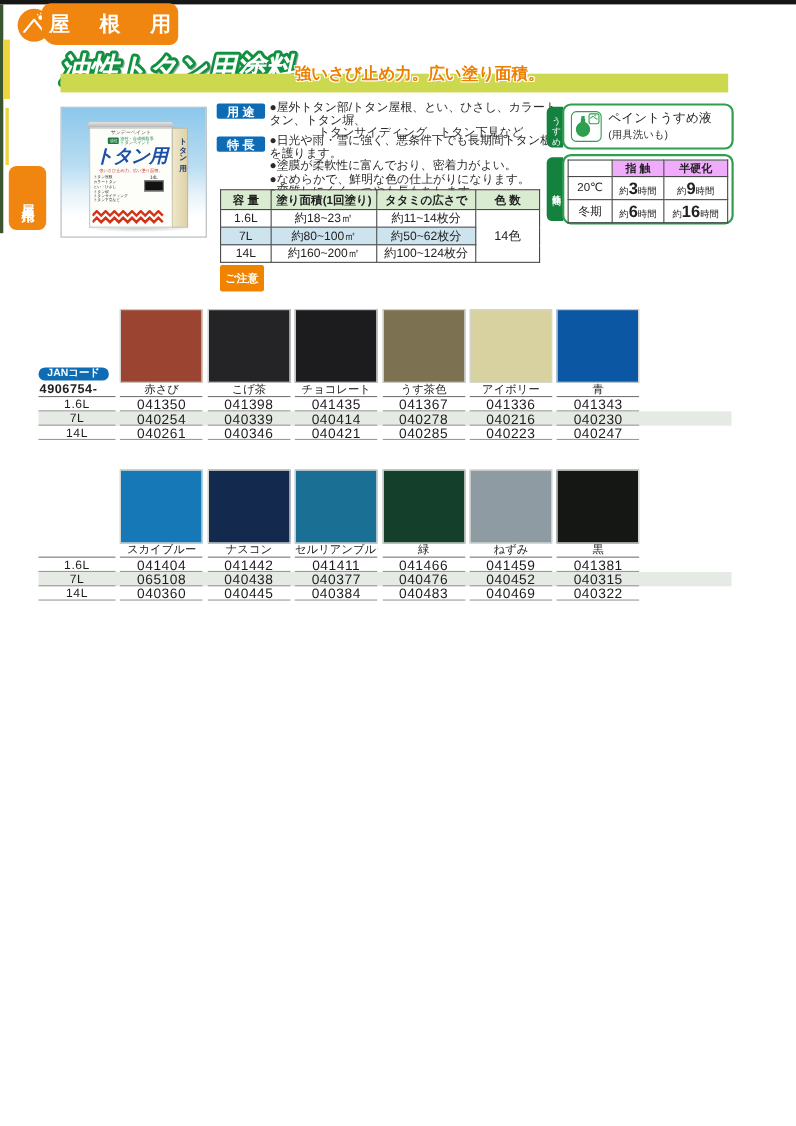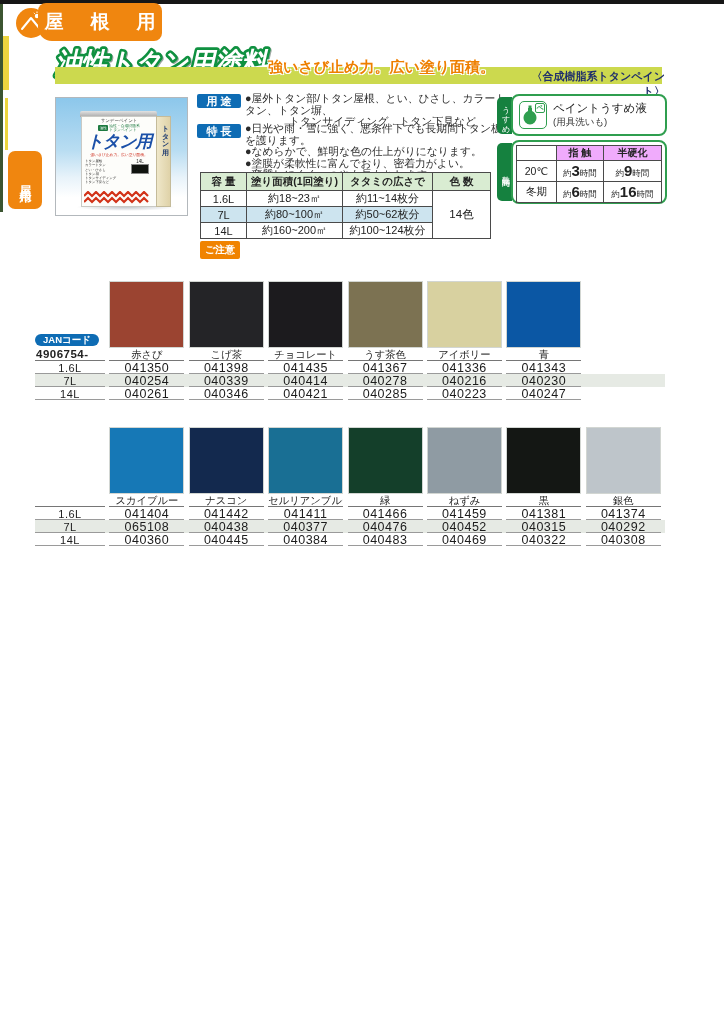--- a/index.html
+++ b/index.html
@@ -43,21 +43,21 @@
   .can-uses { font-size:3.4px; color:#222; line-height:1.25; flex:1; }
   .can-chip-wrap { width:26px; text-align:center; }
   .can-size-lbl { font-size:4.5px; color:#222; }
   .can-chip { width:18px; height:10px; background:#10130f; border:1px solid #888; margin:0 auto; }
   .can-zigzag { position:absolute; bottom:2px; left:2px; }
 
   
   .blue-label { background:#0e6cb4; color:#fff; font-weight:bold; font-size:11px; text-align:center; border-radius:2px; display:flex; align-items:center; justify-content:center; }
   .usage-label { left:197px; top:94px; width:44px; height:14px; }
   .feat-label  { left:197px; top:124px; width:44px; height:14px; }
-  .caution-label { left:200px; top:241px; width:40px; height:18px; background:#f08300; color:#fff; font-weight:bold; font-size:10px; display:flex; align-items:center; justify-content:center; border-radius:2px; }
+  .caution-label { left:200px; top:241px; width:40px; height:24px; background:#f08300; color:#fff; font-weight:bold; font-size:10px; display:flex; align-items:center; justify-content:center; border-radius:2px; }
   .body-text { font-size:10.8px; color:#2b2b2b; line-height:11.6px; }
   .usage-text { left:245px; top:93px; width:262px; }
   .usage-line2 { padding-left:44px; }
   .features { left:245px; top:123px; width:265px; }
   .caution-text { left:245px; top:241px; width:270px; font-size:10.6px; color:#2b2b2b; }
 
   
   .spec { left:200px; top:172px; border-collapse:collapse;padding-left:24px; }
   .spec th, .spec td { border:1px solid #4a4a4a; font-size:11px; color:#222; text-align:center; }
   .spec th { background:#d9ecd2; height:18px; font-size:10.5px; }
@@ -125,21 +125,20 @@
   </div>
   <div class="abs cat-banner">
     <span>屋根用</span>
   </div>
 
   <svg class="abs title-svg" width="250" height="42">
     <text x="5" y="31" font-size="29" font-weight="bold" font-style="italic" fill="#ffffff" stroke="#0f9140" stroke-width="5.5" paint-order="stroke" stroke-linejoin="round" textLength="212" lengthAdjust="spacingAndGlyphs" style="filter:drop-shadow(1.5px 1.5px 0 #9aa6a0);">油性トタン用塗料</text>
   </svg>
   <div class="abs subtitle-band"></div>
   <div class="abs subtitle">強いさび止め力。広い塗り面積。</div>
-  <div class="abs subtype">〈合成樹脂系トタンペイント〉</div>
 
   <div class="abs side-tab">
     <span>屋根用</span>
   </div>
 
   <div class="abs photo">
     <div class="abs can-shadow"></div>
     <div class="abs can-top"></div>
     <div class="abs can-side">
       <span class="vtext">トタン用</span>
@@ -177,22 +176,22 @@
   </div>
 
   <div class="abs blue-label usage-label">用 途</div>
   <div class="abs body-text usage-text">
     <div>●屋外トタン部/トタン屋根、とい、ひさし、カラートタン、トタン塀、</div>
     <div class="usage-line2">トタンサイディング、トタン下見など</div>
   </div>
   <div class="abs blue-label feat-label">特 長</div>
   <div class="abs body-text features">
       <div>●日光や雨・雪に強く、悪条件下でも長期間トタン板を護ります。</div>
+      <div>●塗膜が柔軟性に富んでおり、密着力がよい。</div>
       <div>●なめらかで、鮮明な色の仕上がりになります。</div>
-      <div>●塗膜が柔軟性に富んでおり、密着力がよい。</div>
       <div>●変質しにくく、つやも長もちします。</div>
     </div>
 
   <table class="abs spec">
     <thead>
       <tr>
         <th class="c-cap">容 量</th>
         <th class="c-area">塗り面積(1回塗り)</th>
         <th class="c-tatami">タタミの広さで</th>
         <th class="c-num">色 数</th>
@@ -358,22 +357,15 @@
         <div class="cd">040452</div>
         <div class="cd">040469</div>
       </div>
       <div class="col">
         <div class="sw" style="background: rgb(20, 23, 20);"></div>
         <div class="nm">黒</div>
         <div class="cd">041381</div>
         <div class="cd">040315</div>
         <div class="cd">040322</div>
       </div>
-      <div class="col">
-        <div class="sw" style="background: rgb(190, 197, 202);"></div>
-        <div class="nm">銀色</div>
-        <div class="cd">041374</div>
-        <div class="cd">040292</div>
-        <div class="cd">040308</div>
-      </div>
     </div>
 
 </div>
 
 </body></html>

